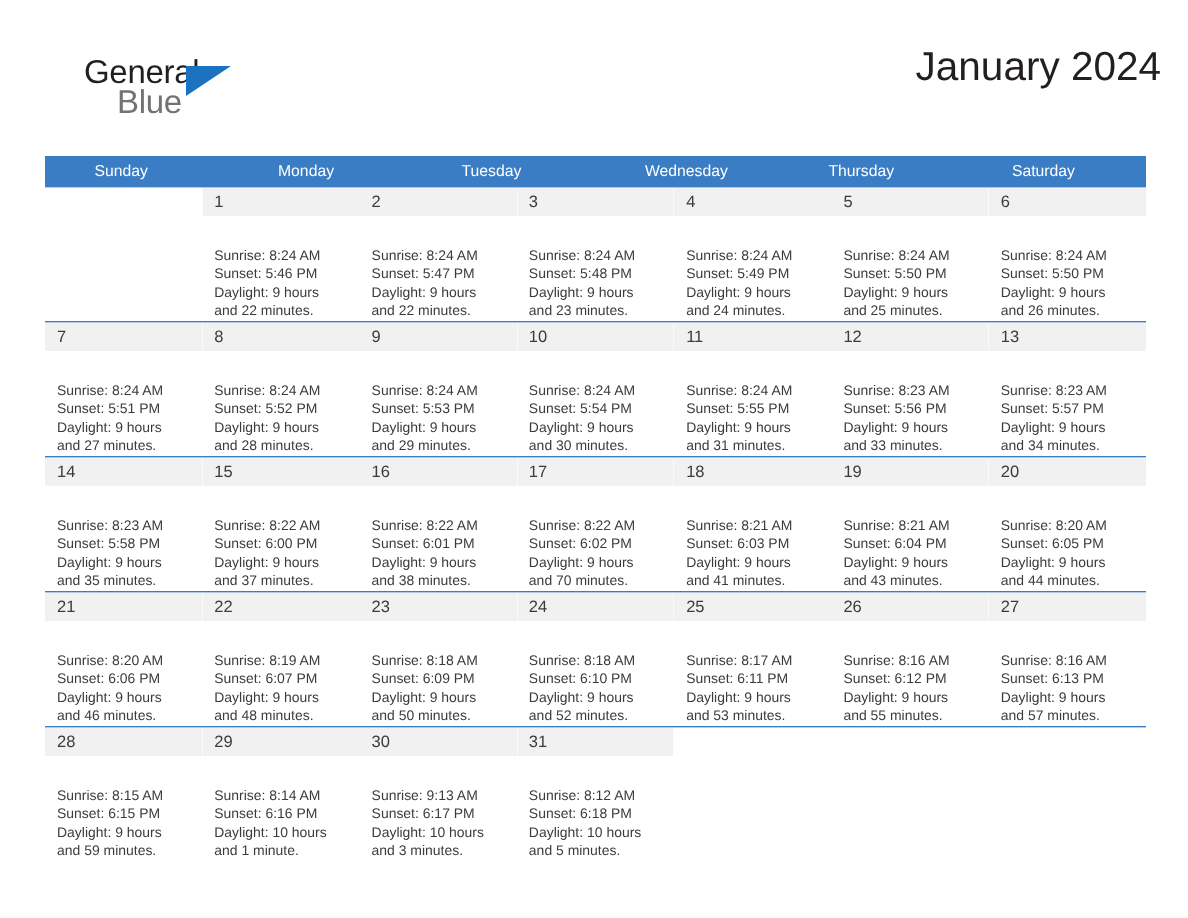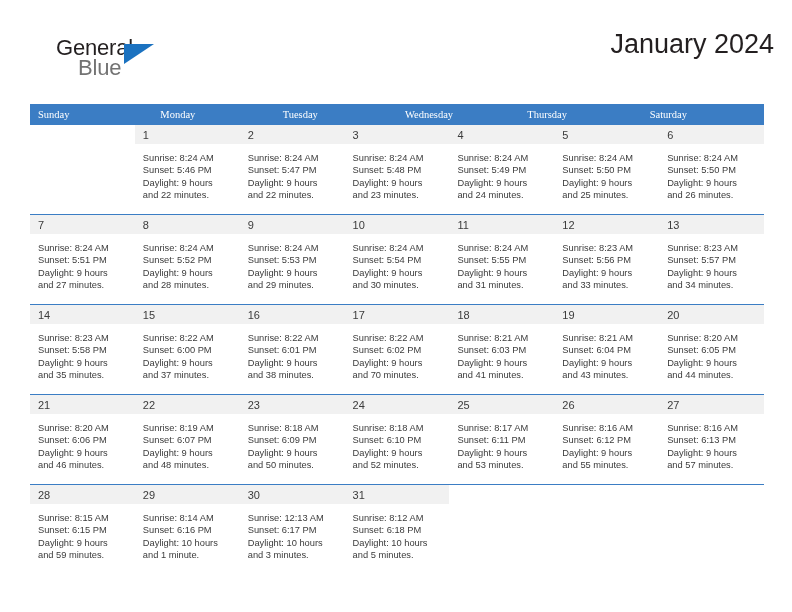--- a/index.html
+++ b/index.html
@@ -93,22 +93,23 @@
     width: 734px;
     height: 21px;
     background: #3b7dc4;
   }
   .weekday-cell {
     flex: 1 1 0;
     color: #ffffff;
     font-size: 10.5px;
     line-height: 21px;
     padding-left: 8px;
-    font-family: Liberation Serif, serif;
+    font-family: Liberation Sans, sans-serif;
     white-space: nowrap;
+    margin-left: 25px;
   }
 
   .week-row {
     width: 734px;
     border-top: 1px solid #3b7dc4;
   }
   .week-row:first-of-type { border-top: none; }
 
   .week-inner {
     display: flex;
@@ -129,21 +130,21 @@
   .day-number {
     font-size: 11px;
     color: #3b3b3b;
     line-height: 19px;
     font-family: "Liberation Sans", sans-serif;
   }
   .day-cell.empty .day-number-band {
     background: #ffffff;
   }
   .day-details {
-    padding: 8px 6px 0 8px;
+    padding: 20px 6px 0 8px;
   }
   .detail-line {
     font-size: 9.3px;
     color: #3b3b3b;
     line-height: 12.3px;
     font-family: "Liberation Sans", sans-serif;
     white-space: nowrap;
   }
 </style>
 </head>
@@ -455,21 +456,21 @@
               <div class="day-details">
                 <div class="detail-line">Sunrise: 8:14 AM</div>
                 <div class="detail-line">Sunset: 6:16 PM</div>
                 <div class="detail-line">Daylight: 10 hours</div>
                 <div class="detail-line">and 1 minute.</div>
               </div>
             </div>
             <div class="day-cell">
               <div class="day-number-band"><span class="day-number">30</span></div>
               <div class="day-details">
-                <div class="detail-line">Sunrise: 12:13 AM</div>
+                <div class="detail-line">Sunrise: 9:13 AM</div>
                 <div class="detail-line">Sunset: 6:17 PM</div>
                 <div class="detail-line">Daylight: 10 hours</div>
                 <div class="detail-line">and 3 minutes.</div>
               </div>
             </div>
             <div class="day-cell">
               <div class="day-number-band"><span class="day-number">31</span></div>
               <div class="day-details">
                 <div class="detail-line">Sunrise: 8:12 AM</div>
                 <div class="detail-line">Sunset: 6:18 PM</div>

